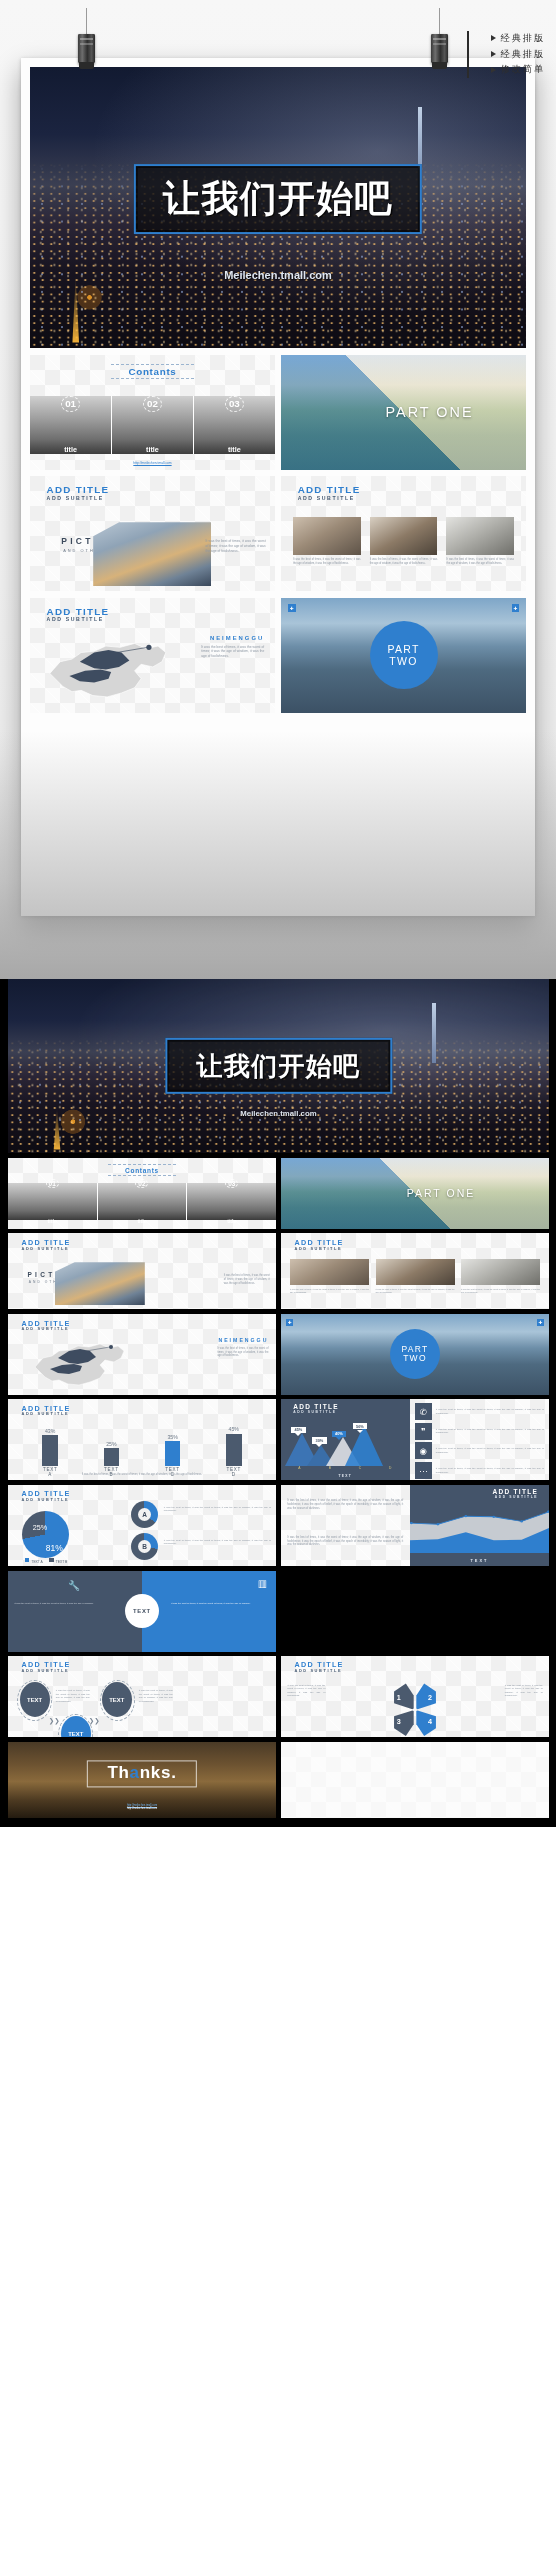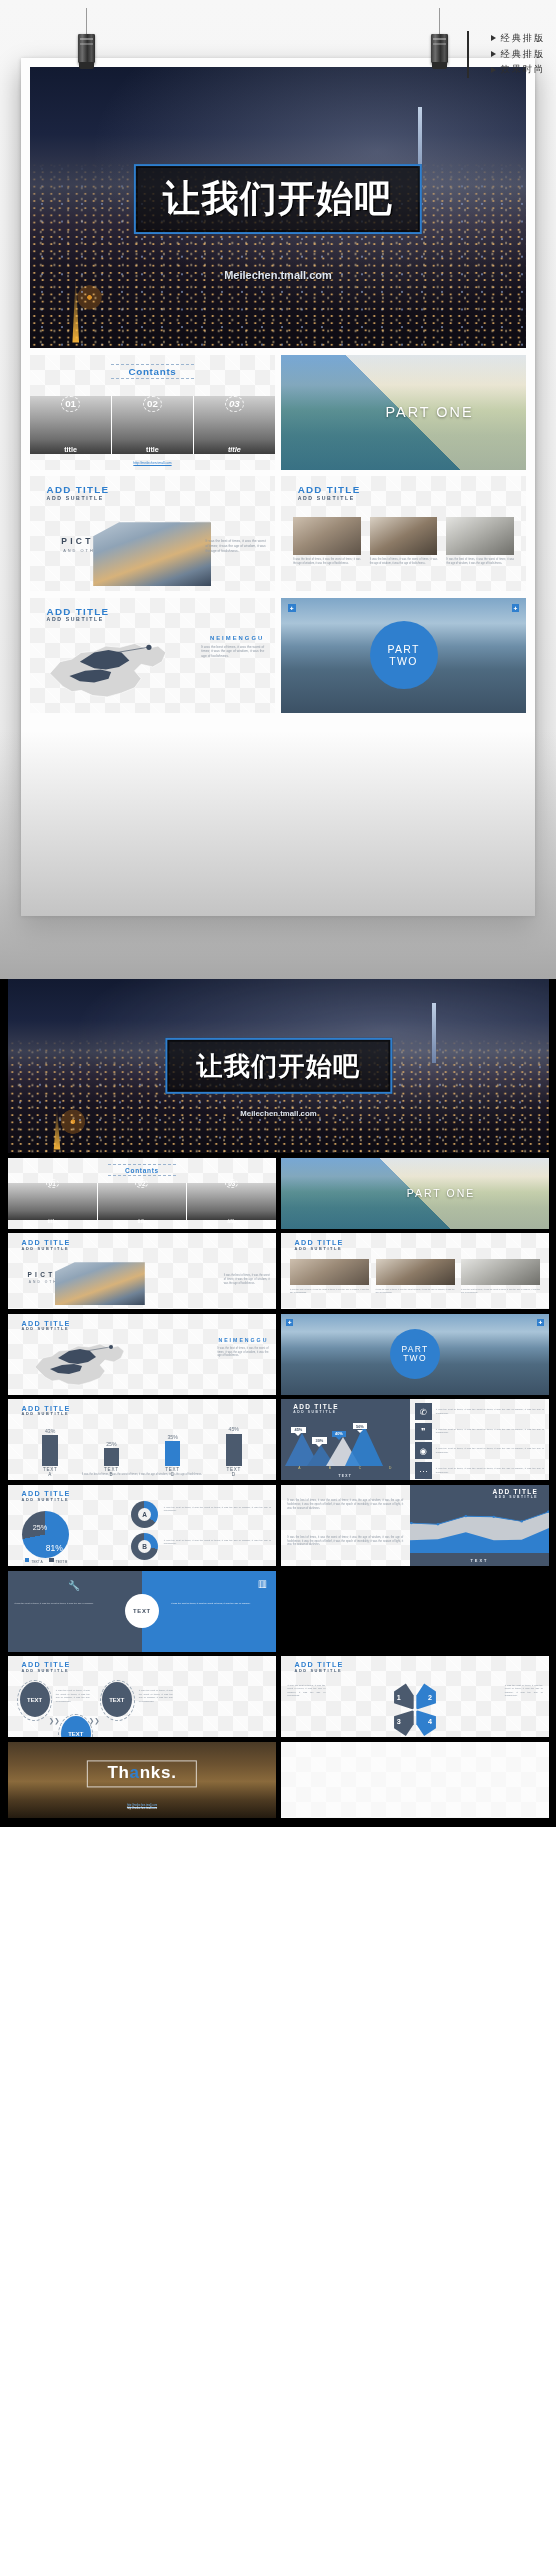--- a/index.html
+++ b/index.html
@@ -116,21 +116,21 @@
 
   .body-text{ color:#8e98a4; line-height:1.45; text-align:justify; }
   .body-text.dark{ color:#c6cdd6; }
 
   
   .contents-head{ text-align:center; color:#2f7fce; font-weight:bold; letter-spacing:0.7px;
     border-top:0.7px dashed #9bb4cf; border-bottom:0.7px dashed #9bb4cf; display:inline-block; padding:1.3px 17px;}
   .contents-strip{ position:absolute; left:0; right:0; display:flex; filter:grayscale(1);}
   .contents-cell{ flex:1; position:relative; display:flex; flex-direction:column; align-items:center; justify-content:center;
     background:linear-gradient(180deg,#cfcfcf 0%,#9d9d9d 40%,#6e6e6e 75%,#3c3c3c 100%); border-right:1.3px solid #fff;gap:26px;}
-  .contents-cell:last-child{border-right:none;font-style:italic;}
+  .contents-cell:last-child{border-right:none;}
   .cc-num{ color:#fff; font-weight:bold; border:0.7px dashed rgba(255,255,255,.85); border-radius:50%;
     display:flex;align-items:center;justify-content:center;}
   .cc-title{ color:#fff; font-weight:bold; }
 
   
   .part-cover{ position:relative; overflow:hidden; }
   .part-cover .diag{ position:absolute; inset:0;
     background:linear-gradient(45deg, rgba(47,127,206,.55) 0%, rgba(47,127,206,.55) 50%, rgba(235,238,242,.58) 50%, rgba(235,238,242,.58) 100%); }
   .part-label{ position:absolute; left:50%; top:50%; transform:translate(-50%,-50%);
     color:#fff; letter-spacing:2px; font-weight:300; white-space:nowrap; text-shadow:0 0.7px 2.6px rgba(0,0,0,.45);margin-left:26px;}
@@ -222,21 +222,21 @@
       <div class="fl-row">
         <span class="fl-tri"></span>
         <span>经典排版</span>
       </div>
       <div class="fl-row">
         <span class="fl-tri"></span>
         <span>经典排版</span>
       </div>
       <div class="fl-row">
         <span class="fl-tri"></span>
-        <span>效果时尚</span>
+        <span>修改简单</span>
       </div>
     </div>
 
     <div class="clip" style="left:78px; top:34px;">
       <div class="wire"></div>
       <div class="body"></div>
       <div class="jaw"></div>
     </div>
     <div class="clip" style="left:431px; top:34px;">
       <div class="wire"></div>

